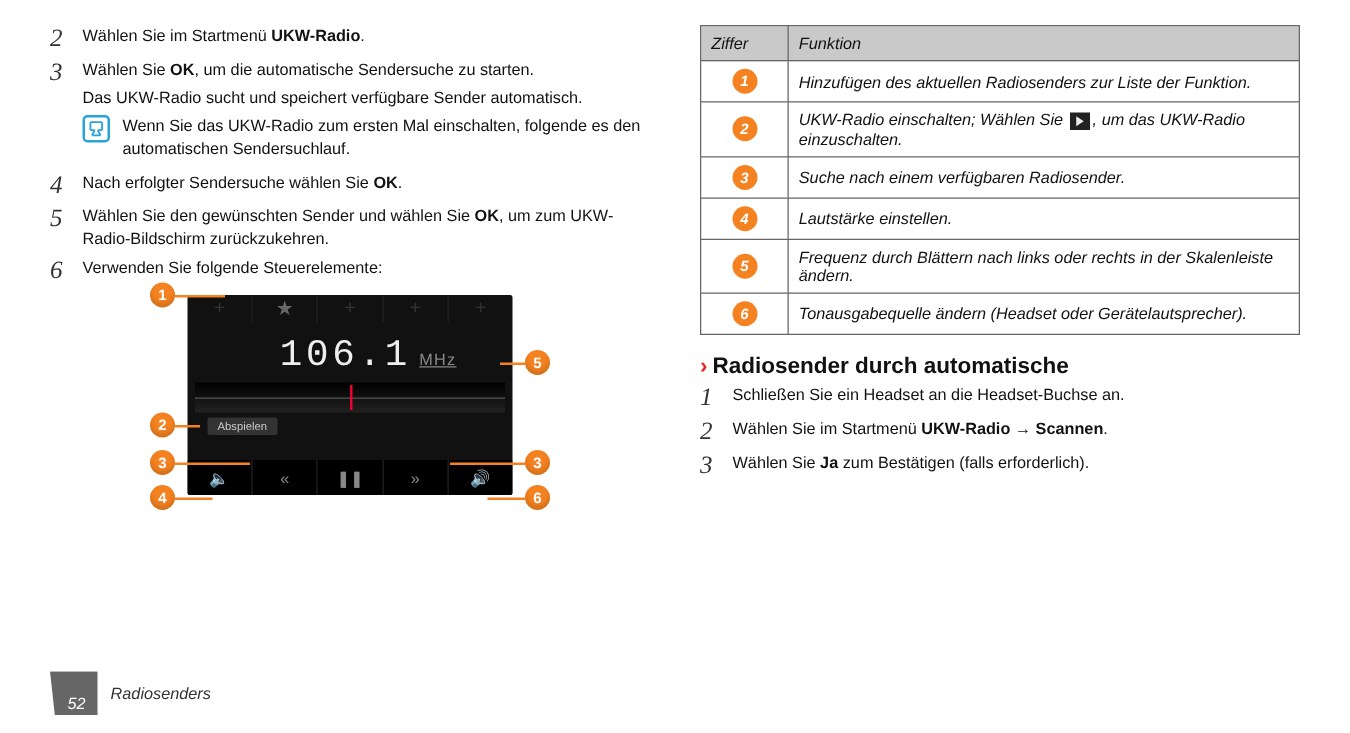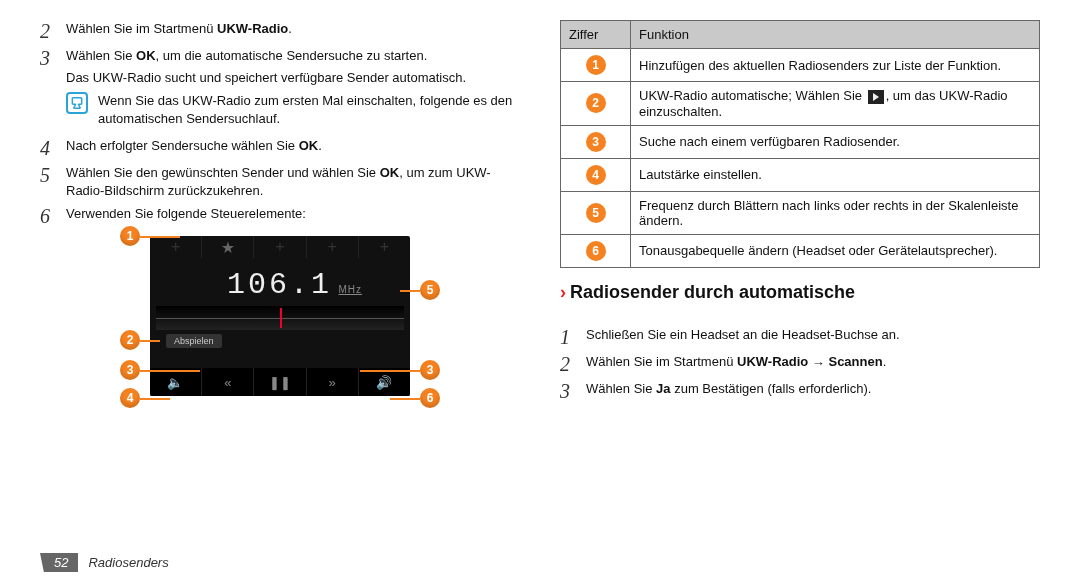--- a/index.html
+++ b/index.html
@@ -41,66 +41,66 @@
     width: 260px; height: 160px; background:#111; border-radius:2px;
     position: relative; color:#ddd; font-family: Arial, sans-serif;
     overflow:hidden;
   }
   .radio-top { height:22px; display:flex; }
   .radio-top > div { flex:1; border-right:1px solid #222; display:flex;align-items:center;justify-content:center;color:#333;font-size:16px;}
   .radio-top > div:last-child{border-right:none;}
   .radio-top .star{color:#666;}
   .radio-freq { text-align:center; padding:10px 0 4px 0; letter-spacing:3px;}
   .radio-freq .main{font-size:30px; font-weight:300; color:#eee; font-family:"Courier New",monospace;margin-left:29px;}
-  .radio-freq .mhz{font-size:10px; color:#888; letter-spacing:1px;text-decoration:underline;}
+  .radio-freq .mhz{font-size:13px; color:#888; letter-spacing:1px;text-decoration:underline;}
   .radio-dial{ height:24px; background:linear-gradient(#000,#222); position:relative; margin:0 6px;}
   .radio-dial::before{content:"";position:absolute;left:0;right:0;top:50%;height:1px;background:#555;}
   .radio-dial .needle{position:absolute;left:50%;top:2px;bottom:2px;width:2px;background:#e03;}
   .radio-play { height:22px; display:flex; align-items:center; padding:0 16px; }
   .radio-play span{ background:#333; color:#ccc; font-size:9px; padding:2px 8px; border-radius:2px;}
   .radio-controls{ position:absolute; bottom:0; left:0; right:0; height:28px; display:flex; background:#000;}
   .radio-controls > div{flex:1;display:flex;align-items:center;justify-content:center;color:#888;font-size:13px;border-right:1px solid #222;}
   .radio-controls > div:last-child{border-right:none;}
   .rc-pause{color:#fff;}
   .callout{
     position:absolute; width:20px;height:20px;border-radius:50%;
     background:#f58220; color:#fff; font-weight:bold;
     display:flex;align-items:center;justify-content:center;
     font-size:12px;
     box-shadow: inset 0 -3px 4px rgba(0,0,0,0.15);
   }
   .callout-line{position:absolute;background:#f58220;height:2px;}
   
-  table.func { border-collapse: collapse; width: 100%; font-size: 13px; }
+  table.func { border-collapse: collapse; width: 100%; font-size: 13px; font-style: italic; }
   table.func th, table.func td { border:1px solid #666; padding:6px 8px; text-align:left; vertical-align:middle; }
   table.func th { background:#c9c9c9; font-weight:normal; }
   table.func td.num-cell{ text-align:center; width:70px;}
   .num-badge{
     display:inline-flex; width:20px;height:20px;border-radius:50%;
     background:#f58220;color:#fff;font-weight:bold;font-size:12px;
     align-items:center;justify-content:center;
   }
   .inline-play{
     display:inline-flex;width:16px;height:14px;background:#222;
     align-items:center;justify-content:center;vertical-align:middle;
     margin:0 2px;
   }
   .inline-play::before{
     content:"";border-left:6px solid #eee;border-top:4px solid transparent;border-bottom:4px solid transparent;
   }
-  h3.sect { font-size:18px; font-weight:bold; margin:14px 0 23px 0; line-height:1.2;}
+  h3.sect { font-size:18px; font-weight:bold; margin:14px 0 4px 0; line-height:1.2;}
   .chev{ color:#e22; font-weight:bold; margin-right:4px; font-size:18px;}
   .footer{
     position:absolute; left:40px; bottom:14px;
     display:flex; align-items:center; gap:10px;
     font-style:italic; color:#333; font-size:13px;
   }
   .footer .pg{
     background:#666;color:#fff;font-style:italic;
-    padding:2px 10px 2px 14px;
+    padding:18px 10px 2px 14px;
     clip-path: polygon(0 0, 100% 0, 100% 100%, 10% 100%);
     font-size:13px;
   }
   b{font-weight:bold;}
 </style>
 </head>
 <body>
 
 <div class="columns">
 
@@ -210,21 +210,21 @@
           <th>Funktion</th>
         </tr>
       </thead>
       <tbody id="func-body">
           <tr>
             <td class="num-cell"><span class="num-badge">1</span></td>
             <td>Hinzufügen des aktuellen Radiosenders zur Liste der Funktion.</td>
           </tr>
           <tr>
             <td class="num-cell"><span class="num-badge">2</span></td>
-            <td><span>UKW-Radio automatische; Wählen Sie </span><span class="inline-play"></span><span>, um das UKW-Radio einzuschalten.</span></td>
+            <td><span>UKW-Radio einschalten; Wählen Sie </span><span class="inline-play"></span><span>, um das UKW-Radio einzuschalten.</span></td>
           </tr>
           <tr>
             <td class="num-cell"><span class="num-badge">3</span></td>
             <td>Suche nach einem verfügbaren Radiosender.</td>
           </tr>
           <tr>
             <td class="num-cell"><span class="num-badge">4</span></td>
             <td>Lautstärke einstellen.</td>
           </tr>
           <tr>

